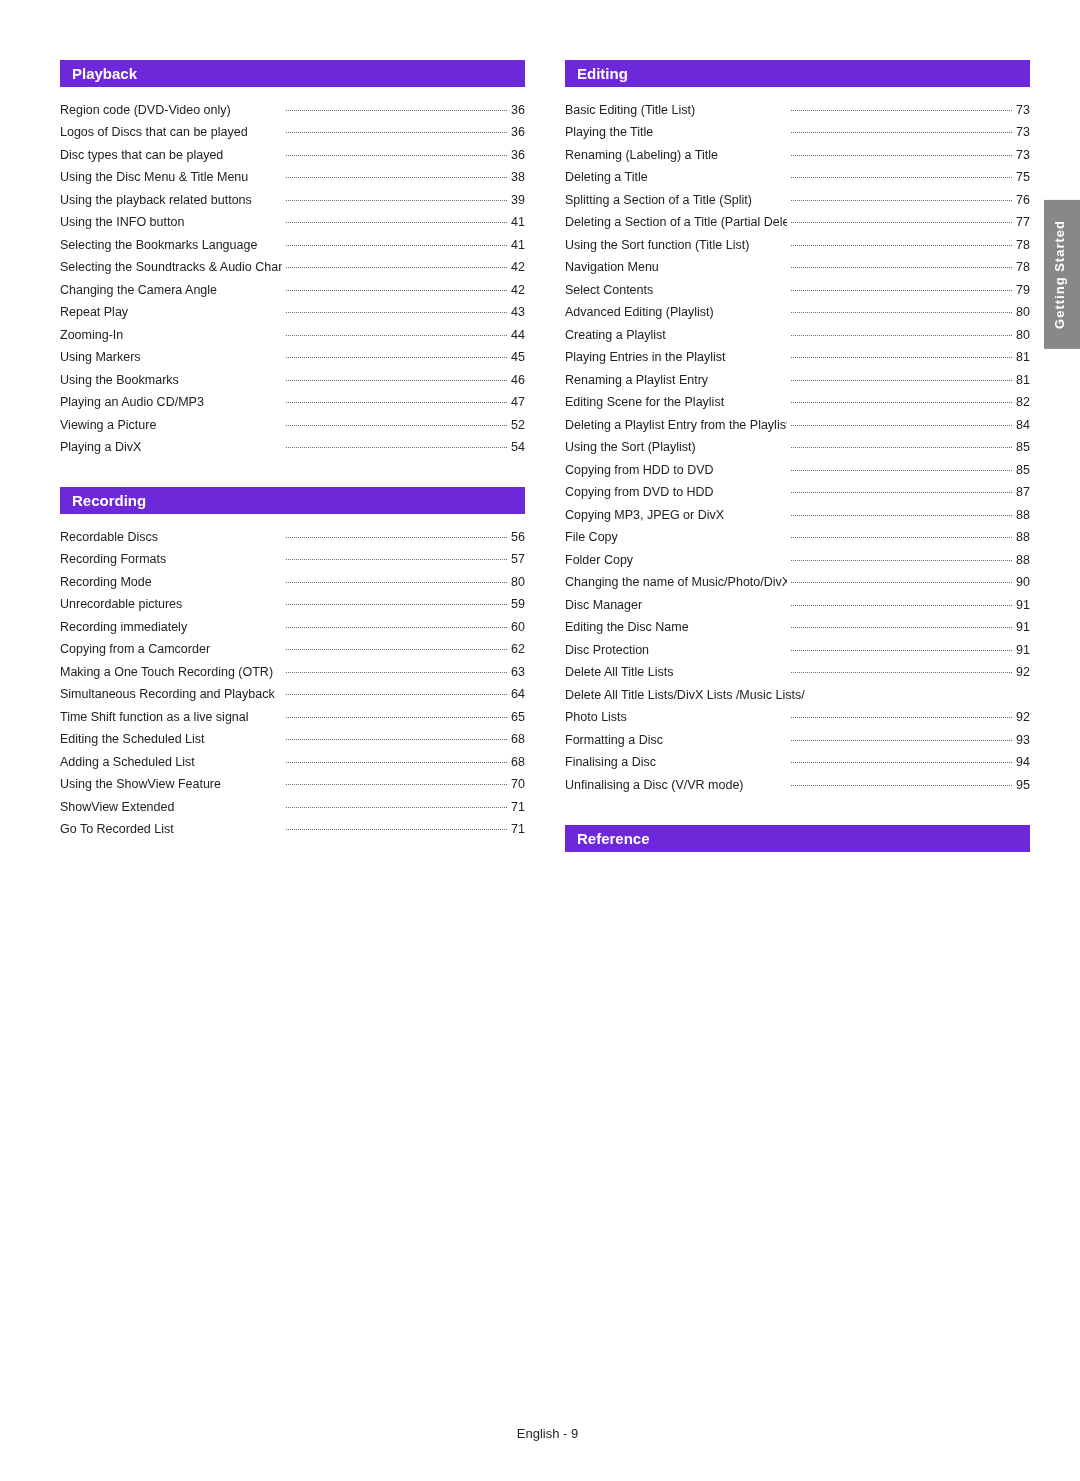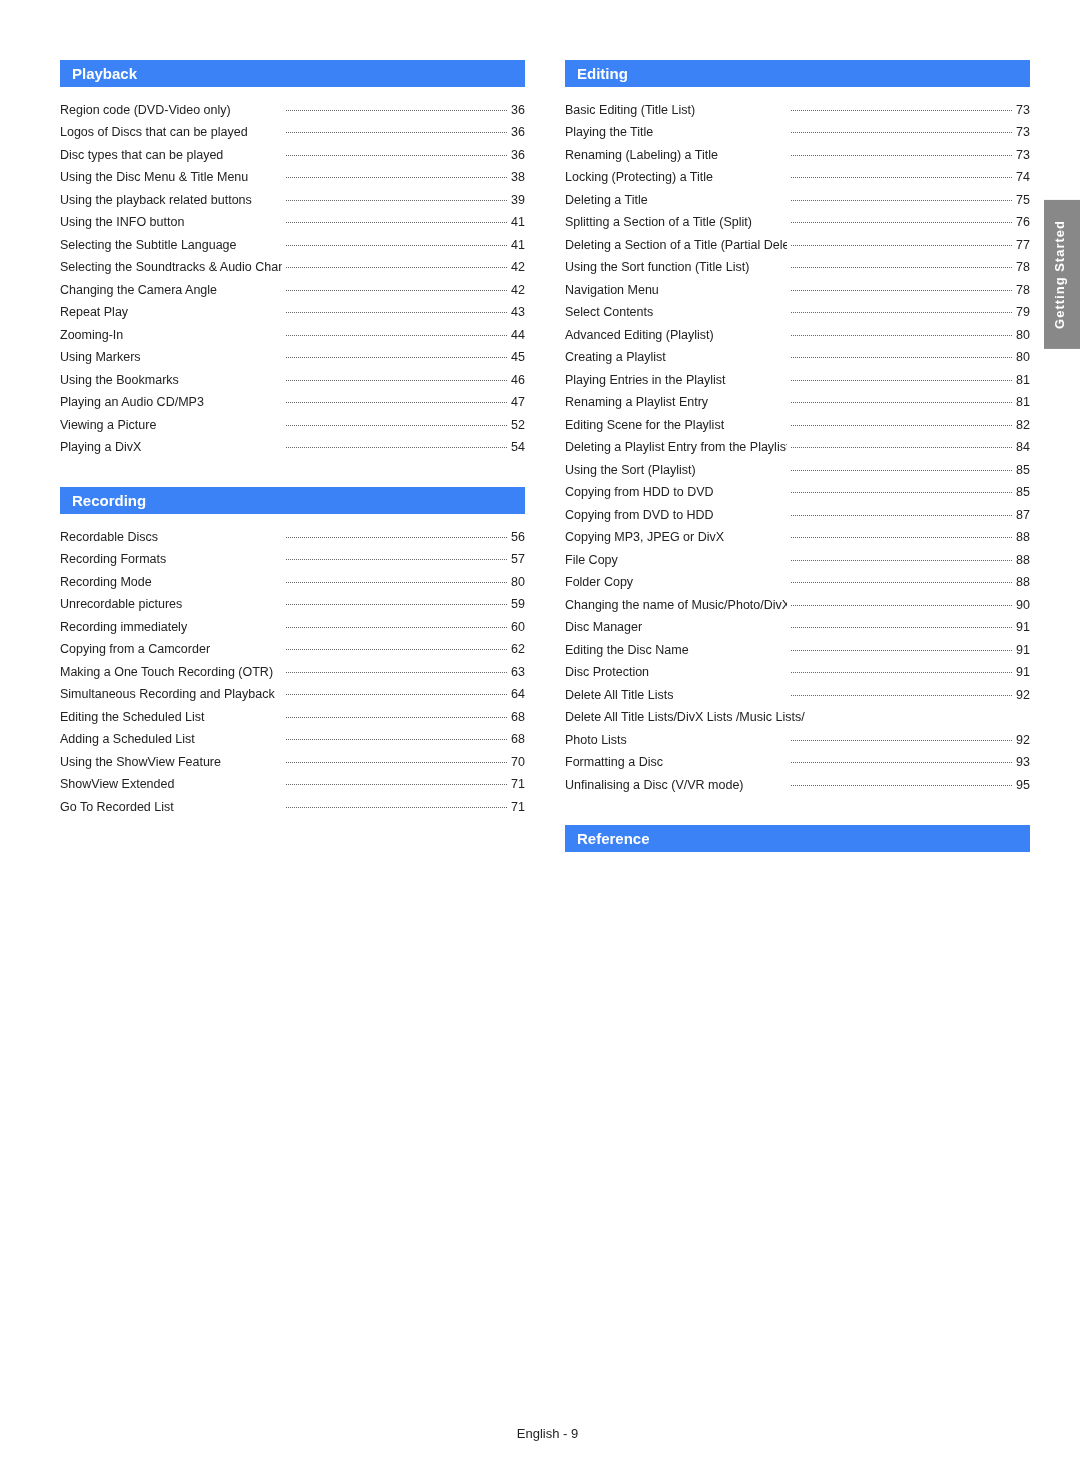--- a/index.html
+++ b/index.html
@@ -34,21 +34,21 @@
       letter-spacing: 1px;
     }
     .columns {
       display: flex;
       gap: 40px;
     }
     .col {
       flex: 1;
     }
     .section-header {
-      background: #3b82f6;
+      background: #6d28d9;
       color: #fff;
       font-size: 15px;
       font-weight: bold;
       padding: 5px 12px;
       margin-bottom: 12px;
     }
     .toc-list {
       list-style: none;
       margin-bottom: 28px;
     }
@@ -123,21 +123,21 @@
               <span class="toc-item-label">Using the playback related buttons</span>
               <span class="toc-dots"></span>
               <span class="toc-page">39</span>
             </li>
             <li class="toc-item">
               <span class="toc-item-label">Using the INFO button</span>
               <span class="toc-dots"></span>
               <span class="toc-page">41</span>
             </li>
             <li class="toc-item">
-              <span class="toc-item-label">Selecting the Subtitle Language</span>
+              <span class="toc-item-label">Selecting the Bookmarks Language</span>
               <span class="toc-dots"></span>
               <span class="toc-page">41</span>
             </li>
             <li class="toc-item">
               <span class="toc-item-label">Selecting the Soundtracks &amp; Audio Channels</span>
               <span class="toc-dots"></span>
               <span class="toc-page">42</span>
             </li>
             <li class="toc-item">
               <span class="toc-item-label">Changing the Camera Angle</span>
@@ -219,20 +219,25 @@
               <span class="toc-item-label">Making a One Touch Recording (OTR)</span>
               <span class="toc-dots"></span>
               <span class="toc-page">63</span>
             </li>
             <li class="toc-item">
               <span class="toc-item-label">Simultaneous Recording and Playback</span>
               <span class="toc-dots"></span>
               <span class="toc-page">64</span>
             </li>
             <li class="toc-item">
+              <span class="toc-item-label">Time Shift function as a live signal</span>
+              <span class="toc-dots"></span>
+              <span class="toc-page">65</span>
+            </li>
+            <li class="toc-item">
               <span class="toc-item-label">Editing the Scheduled List</span>
               <span class="toc-dots"></span>
               <span class="toc-page">68</span>
             </li>
             <li class="toc-item">
               <span class="toc-item-label">Adding a Scheduled List</span>
               <span class="toc-dots"></span>
               <span class="toc-page">68</span>
             </li>
             <li class="toc-item">
@@ -269,25 +274,20 @@
               <span class="toc-item-label">Playing the Title</span>
               <span class="toc-dots"></span>
               <span class="toc-page">73</span>
             </li>
             <li class="toc-item">
               <span class="toc-item-label">Renaming (Labeling) a Title</span>
               <span class="toc-dots"></span>
               <span class="toc-page">73</span>
             </li>
             <li class="toc-item">
-              <span class="toc-item-label">Locking (Protecting) a Title</span>
-              <span class="toc-dots"></span>
-              <span class="toc-page">74</span>
-            </li>
-            <li class="toc-item">
               <span class="toc-item-label">Deleting a Title</span>
               <span class="toc-dots"></span>
               <span class="toc-page">75</span>
             </li>
             <li class="toc-item">
               <span class="toc-item-label">Splitting a Section of a Title (Split)</span>
               <span class="toc-dots"></span>
               <span class="toc-page">76</span>
             </li>
             <li class="toc-item">
@@ -400,20 +400,25 @@
             </li>
             <li class="toc-item">
               <span class="toc-item-label">Photo Lists</span>
               <span class="toc-dots"></span>
               <span class="toc-page">92</span>
             </li>
             <li class="toc-item">
               <span class="toc-item-label">Formatting a Disc</span>
               <span class="toc-dots"></span>
               <span class="toc-page">93</span>
+            </li>
+            <li class="toc-item">
+              <span class="toc-item-label">Finalising a Disc</span>
+              <span class="toc-dots"></span>
+              <span class="toc-page">94</span>
             </li>
             <li class="toc-item">
               <span class="toc-item-label">Unfinalising a Disc (V/VR mode)</span>
               <span class="toc-dots"></span>
               <span class="toc-page">95</span>
             </li>
           </ul>
       </div>
 
       <div class="section">

